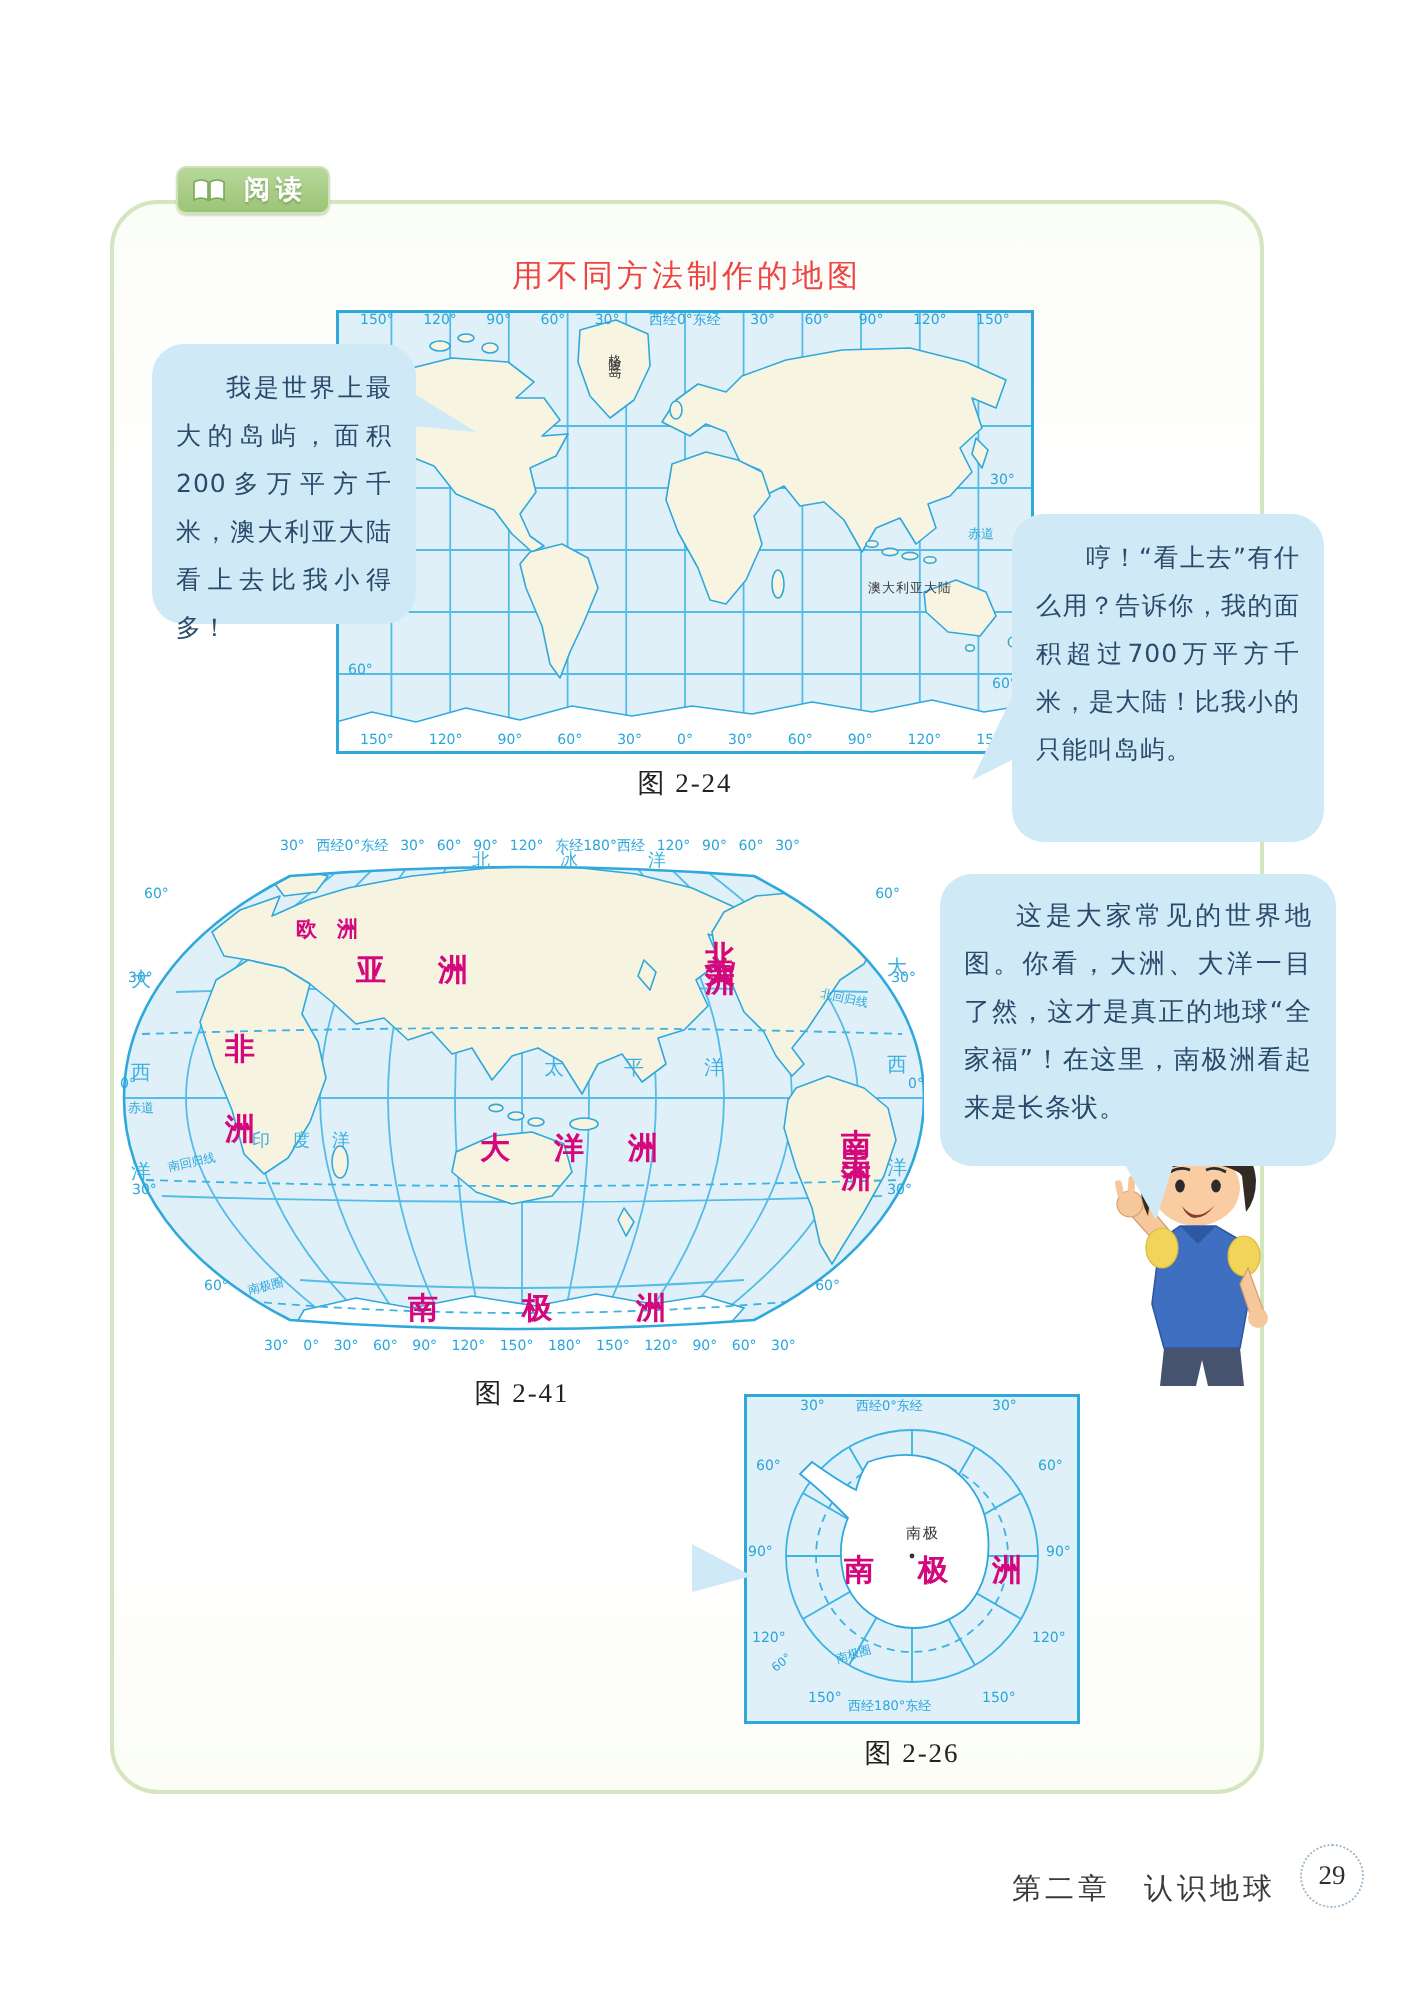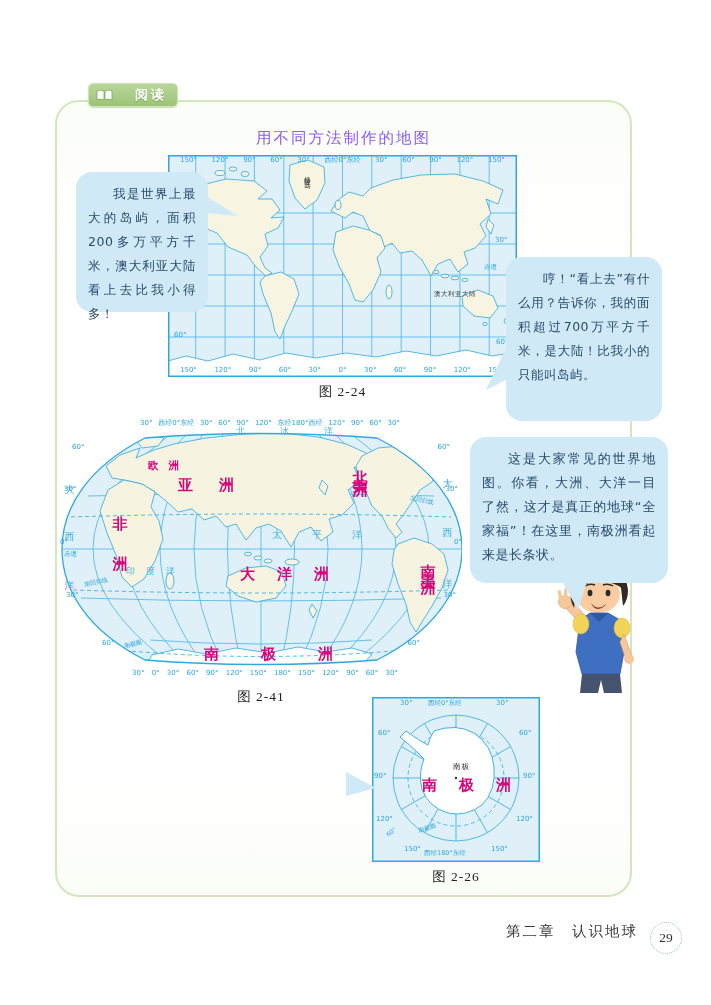--- a/index.html
+++ b/index.html
@@ -5,24 +5,24 @@
   * { margin:0; padding:0; box-sizing:border-box; }
   body { font-family:"DejaVu Sans","Liberation Sans",sans-serif; background:#ffffff; }
   .page { position:relative; width:711px; height:1005px; background:#ffffff; overflow:hidden; }
 
   
   .frame { position:absolute; left:55px; top:100px; width:577px; height:797px;
            border:2px solid #d3e6c0; border-radius:24px;
            background:linear-gradient(180deg,#fbfdf7 0%,#fdfefb 8%,#ffffff 20%,#ffffff 85%,#fbfdf6 100%); }
   .badge { position:absolute; left:88px; top:83px; height:24px; padding:0 10px 0 7px;
            background:linear-gradient(180deg,#b8d79b,#9cc476); border:1px solid #cfe3ba; border-radius:5px;
-           display:flex; align-items:center; gap:22px; z-index:5; box-shadow:0 1px 1px rgba(120,160,90,.35); }
+           display:flex; align-items:center; gap:9px; z-index:5; box-shadow:0 1px 1px rgba(120,160,90,.35); }
   .badge .txt { color:#ffffff; font-weight:bold; font-size:13px; letter-spacing:3px; text-shadow:0 1px 1px rgba(90,130,60,.5); }
   .title { position:absolute; left:55px; top:128px; width:577px; text-align:center;
-           font-size:15.5px; color:#8b5cf6; letter-spacing:2px; z-index:2; }
+           font-size:15.5px; color:#ef4444; letter-spacing:2px; z-index:2; }
 
   
   .map { position:absolute; z-index:1; }
   .map svg.base { position:absolute; left:0; top:0; }
   .mlabel { position:absolute; white-space:nowrap; line-height:1; }
   .tk { color:#2ba6da; font-size:7px; }
   .tickrow { position:absolute; display:flex; justify-content:space-between; font-size:7px; color:#2ba6da; line-height:1; z-index:2; }
   .cont { color:#d4077c; font-weight:bold; font-size:15px; }
   .oce  { color:#3fb0e0; font-size:9px; }
   .vert { writing-mode:vertical-rl; }
@@ -84,21 +84,21 @@
             text-align:justify; z-index:4; }
   .bubble p { text-indent:2em; }
   #bubble1 { left:76px; top:172px; width:132px; height:140px; }
   #bubble2 { left:506px; top:257px; width:156px; height:164px; }
   #bubble3 { left:470px; top:437px; width:198px; height:146px; font-size:13px; }
   #bubble4 { left:166px; top:757px; width:184px; height:90px; }
   .tail { position:absolute; z-index:3; }
 
   .boy { position:absolute; left:538px; top:560px; width:128px; height:135px; z-index:2; }
 
-  .footer { position:absolute; left:420px; top:922px; width:262px; display:flex; align-items:flex-start;
+  .footer { position:absolute; left:420px; top:922px; width:262px; display:flex; align-items:flex-end;
             justify-content:flex-end; gap:12px; font-family:"Liberation Serif","DejaVu Serif",serif; }
   .footer .chap { font-size:14.5px; color:#3a3a3a; letter-spacing:2px; }
   .pagenum { width:32px; height:32px; border:1px dotted #9db5c8; border-radius:50%;
              display:flex; align-items:center; justify-content:center; font-size:13.5px; color:#2f2f2f; }
 </style>
 </head>
 <body>
 
 <div class="page">
 

